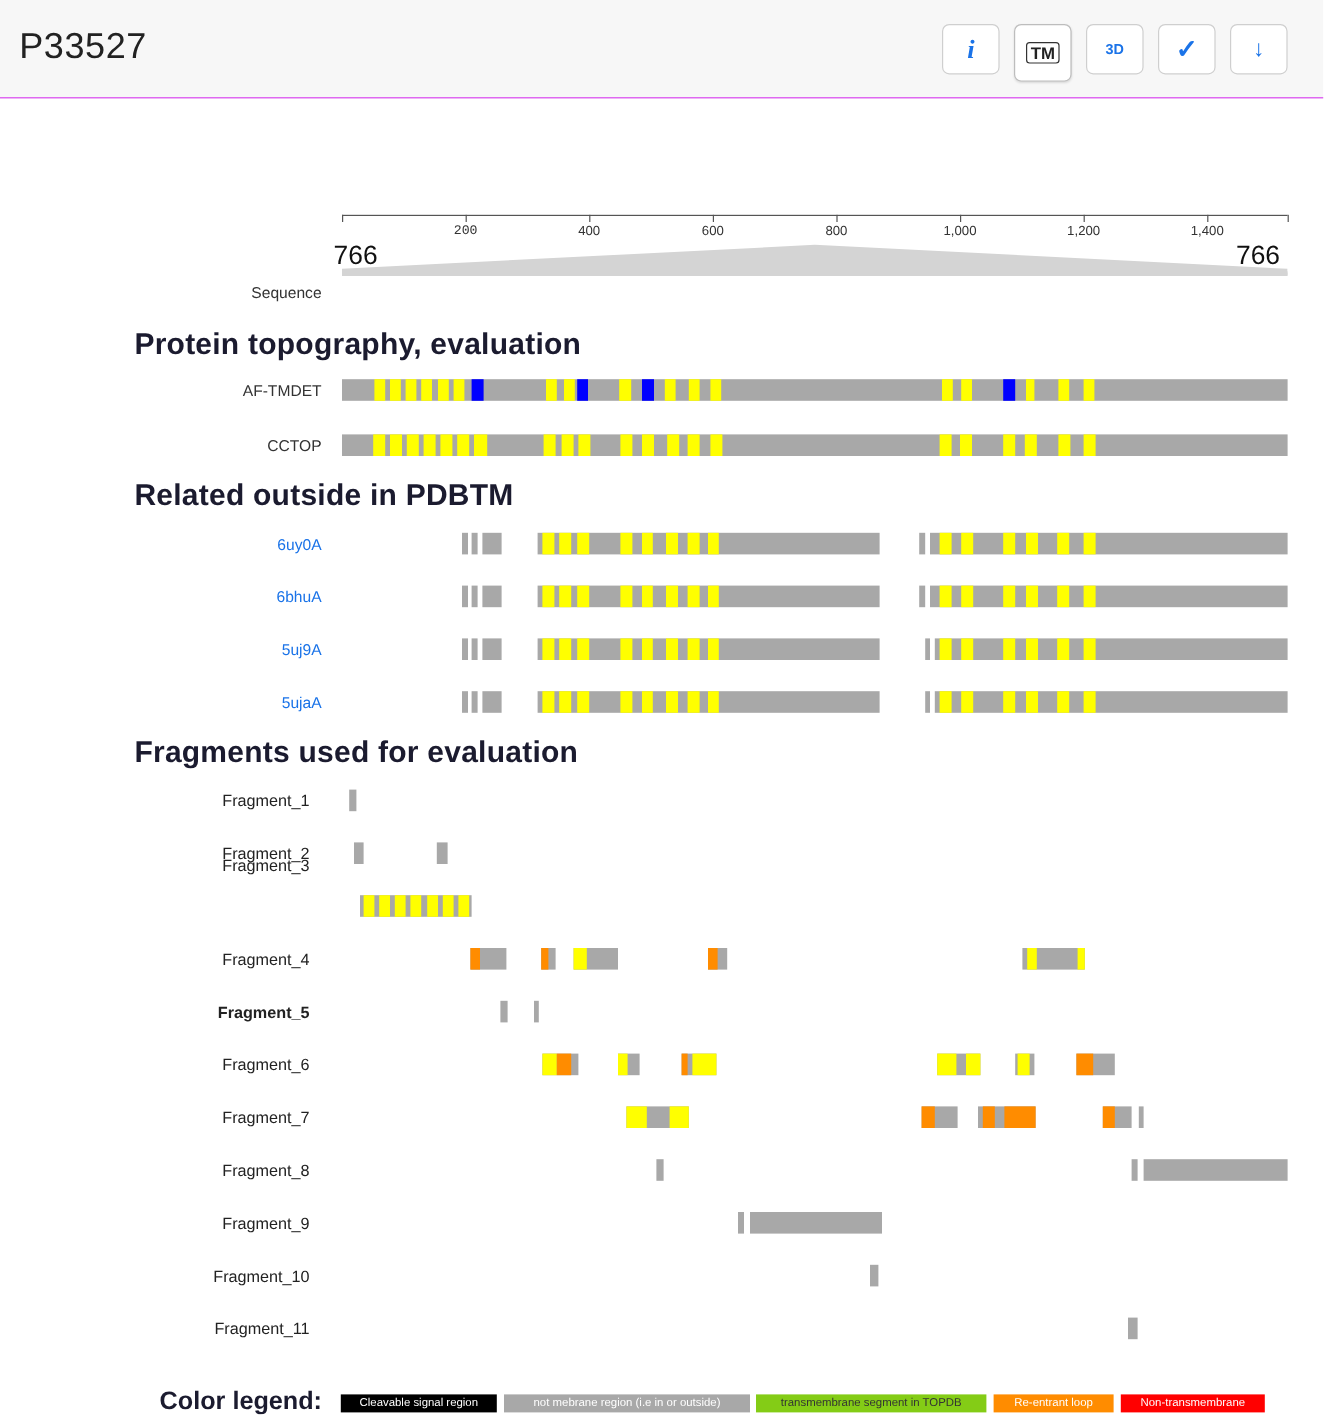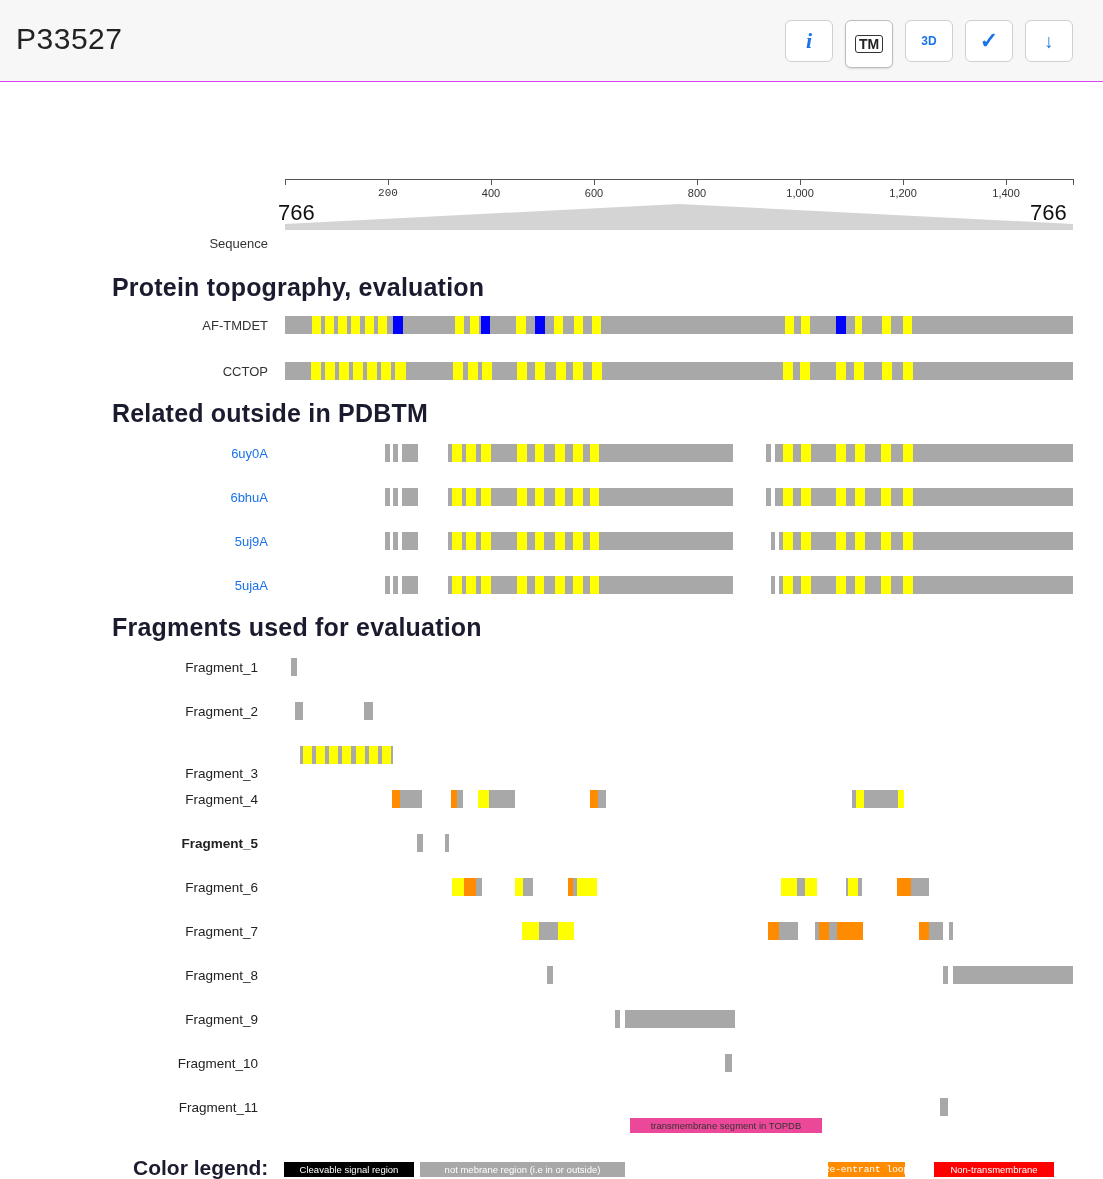--- a/index.html
+++ b/index.html
@@ -377,21 +377,21 @@
     <div id="fragment-rows">
         <div class="frag-label" style="top: 578px;">Fragment_1</div>
         <div class="track" style="top: 576px; width: 788px;">
           <div class="seg" style="left: 6px; width: 6px; background: rgb(168, 168, 168);"></div>
         </div>
         <div class="frag-label" style="top: 622px;">Fragment_2</div>
         <div class="track" style="top: 620px; width: 788px;">
           <div class="seg" style="left: 10px; width: 8px; background: rgb(168, 168, 168);"></div>
           <div class="seg" style="left: 79px; width: 9px; background: rgb(168, 168, 168);"></div>
         </div>
-        <div class="frag-label" style="top: 684px; padding-left: 20px;">Fragment_3</div>
+        <div class="frag-label" style="top: 632px; padding-left: 20px;">Fragment_3</div>
         <div class="track" style="top: 664px; width: 788px;">
           <div class="seg" style="left: 15px; width: 93px; background: rgb(168, 168, 168);"></div>
           <div class="seg" style="left: 18px; width: 9px; background: rgb(255, 255, 0);"></div>
           <div class="seg" style="left: 31px; width: 9px; background: rgb(255, 255, 0);"></div>
           <div class="seg" style="left: 44px; width: 9px; background: rgb(255, 255, 0);"></div>
           <div class="seg" style="left: 57px; width: 9px; background: rgb(255, 255, 0);"></div>
           <div class="seg" style="left: 71px; width: 9px; background: rgb(255, 255, 0);"></div>
           <div class="seg" style="left: 84px; width: 9px; background: rgb(255, 255, 0);"></div>
           <div class="seg" style="left: 97px; width: 9px; background: rgb(255, 255, 0);"></div>
         </div>
@@ -464,19 +464,19 @@
         <div class="frag-label" style="top: 1018px;">Fragment_11</div>
         <div class="track" style="top: 1016px; width: 788px;">
           <div class="seg" style="left: 655px; width: 8px; background: rgb(168, 168, 168);"></div>
         </div>
       </div>
 
     <div class="legend-title">Color legend:</div>
     <div id="legend-items">
         <div class="legend-item" style="left: 284px; top: 1080px; width: 130px; background: rgb(0, 0, 0); color: rgb(255, 255, 255);">Cleavable signal region</div>
         <div class="legend-item" style="left: 420px; top: 1080px; width: 205px; background: rgb(168, 168, 168); color: rgb(255, 255, 255);">not mebrane region (i.e in or outside)</div>
-        <div class="legend-item" style="left: 630px; top: 1036px; width: 192px; background: #ec4899; color: rgb(51, 51, 51);">transmembrane segment in TOPDB</div>
-        <div class="legend-item" style="left: 828px; top: 1080px; width: 77px; background: rgb(255, 140, 0); color: rgb(255, 255, 255); font-family: Liberation Mono, monospace;">Re-entrant loop</div>
+        <div class="legend-item" style="left: 630px; top: 1080px; width: 192px; background: #84cc16; color: rgb(51, 51, 51);">transmembrane segment in TOPDB</div>
+        <div class="legend-item" style="left: 828px; top: 1080px; width: 100px; background: rgb(255, 140, 0); color: rgb(255, 255, 255);">Re-entrant loop</div>
         <div class="legend-item" style="left: 934px; top: 1080px; width: 120px; background: rgb(255, 0, 0); color: rgb(255, 255, 255);">Non-transmembrane</div>
       </div>
 
   </div>
 </div>
 
 </body></html>

